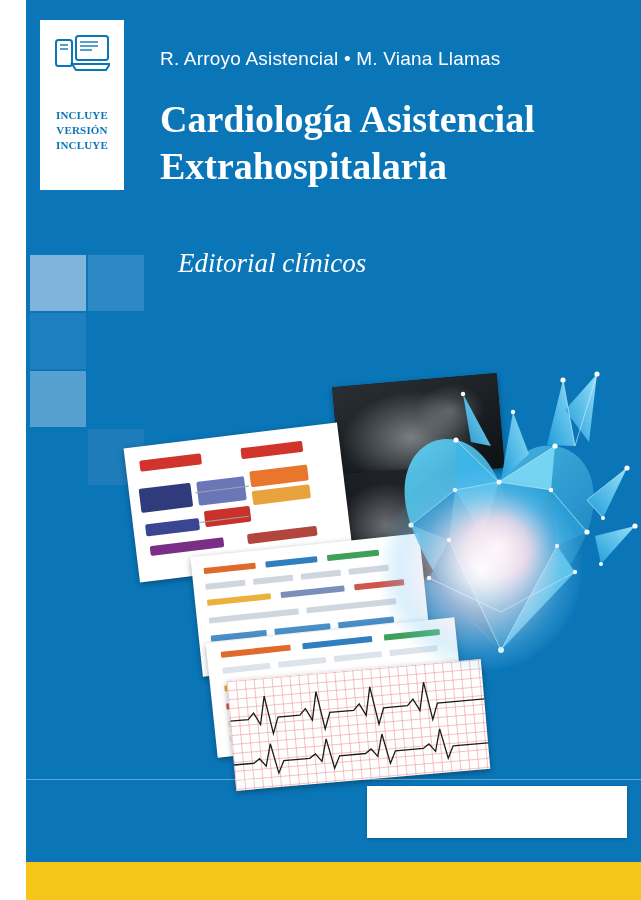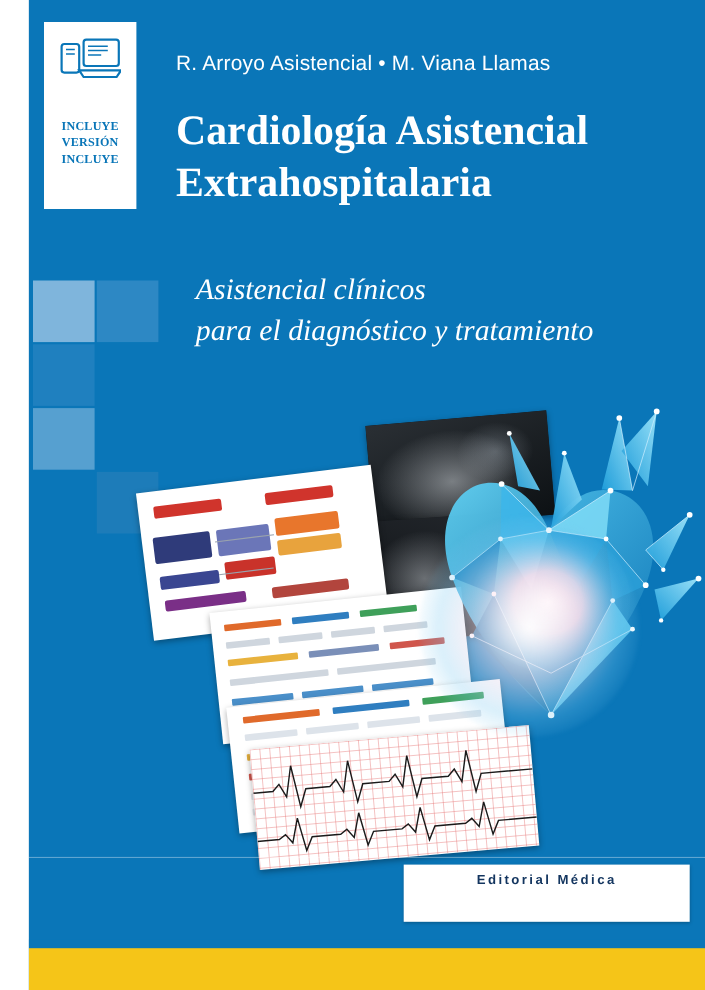--- a/index.html
+++ b/index.html
@@ -298,22 +298,21 @@
     </div>
 
     <div class="authors">R. Arroyo Asistencial • M. Viana Llamas</div>
 
     <div class="title">
       <div>Cardiología Asistencial</div>
       <div>Extrahospitalaria</div>
     </div>
 
     <div class="subtitle">
-      <div>Asistencial clínicos</div>
-      <div>para el diagnóstico y tratamiento</div>
+      <div>Editorial clínicos</div>
     </div>
 
     <div class="art">
 
       <div class="card card-echo1">
         <div class="echo-bg"></div>
       </div>
       <div class="card card-echo2">
         <div class="echo-bg2"></div>
       </div>
@@ -450,19 +449,18 @@
             <circle cx="252" cy="168" r="2"></circle>
             <circle cx="250" cy="214" r="2"></circle>
           </g>
         </svg>
       </div>
     </div>
 
     <div class="hr-line"></div>
 
     <div class="publisher">
-      <div class="pub-top">Editorial Médica</div>
     </div>
 
     <div class="bottom-band-blue"></div>
     <div class="bottom-band"></div>
   </div>
 </div>
 
 </body></html>

